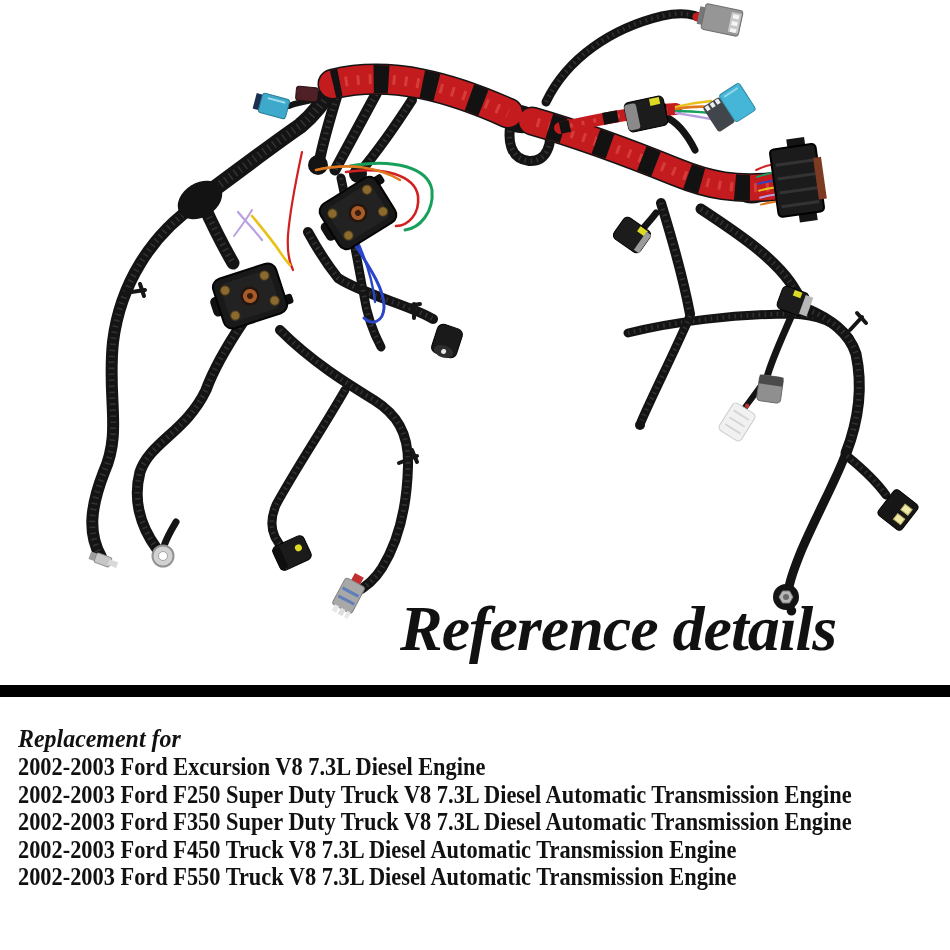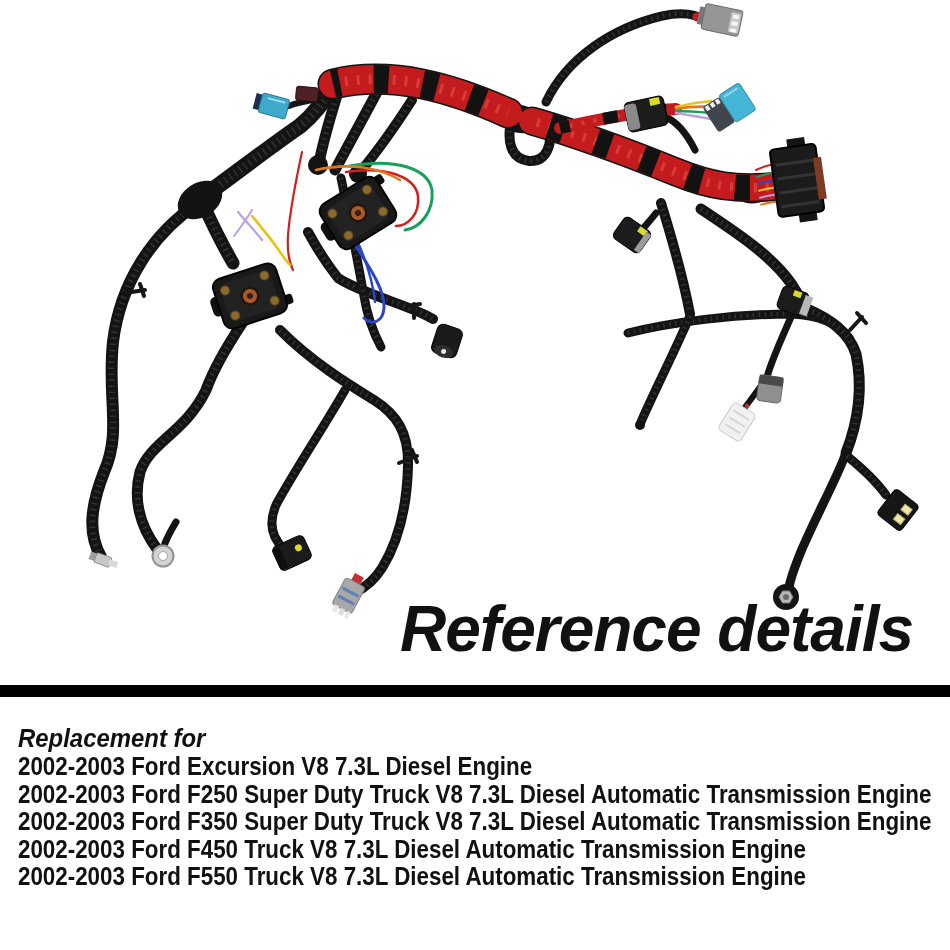--- a/index.html
+++ b/index.html
@@ -4,21 +4,21 @@
 <style>
   :root{
     --bg:#ffffff; --tape-red:#c41b1f; --tube-black:#141414; --text-color:#111111;
     --divider:#000000; --wire-green:#18a05a; --wire-blue:#2a46c8; --wire-red:#d02020;
     --wire-yellow:#e8c21a; --wire-orange:#e07820; --wire-purple:#b9a0e0;
     --conn-blue:#46b6d8; --clip-yellow:#ddda25; --silver:#d2d2d2;
   }
   html,body{margin:0;padding:0;}
   body{width:950px;height:950px;background:var(--bg);overflow:hidden;
        font-family:"Liberation Sans","DejaVu Sans",sans-serif;}
-  .stage{position:relative;width:892px;height:950px;background:var(--bg);}
+  .stage{position:relative;width:892px;height:950px;background:var(--bg);font-family:Liberation Serif, serif;}
   .headline{position:absolute;left:400px;top:592px;font-size:64px;font-weight:bold;
     font-style:italic;letter-spacing:-1px;white-space:nowrap;color:var(--text-color);z-index:1;}
   .divider{position:absolute;left:0;top:685px;width:950px;height:12px;background:var(--divider);z-index:1;}
   .fitment{position:absolute;left:18px;top:724px;z-index:1;color:var(--text-color);}
   .fit-heading{font-size:26px;font-weight:bold;font-style:italic;white-space:nowrap;
     transform:scaleX(0.92);transform-origin:0 50%;line-height:29px;}
   .fit-line{font-size:26px;font-weight:bold;white-space:nowrap;line-height:27.6px;
     transform:scaleX(0.86);transform-origin:0 50%;}
   #harness{position:absolute;left:0;top:0;z-index:2;pointer-events:none;}
   .tube{stroke:var(--tube-black);fill:none;stroke-linecap:round;}

